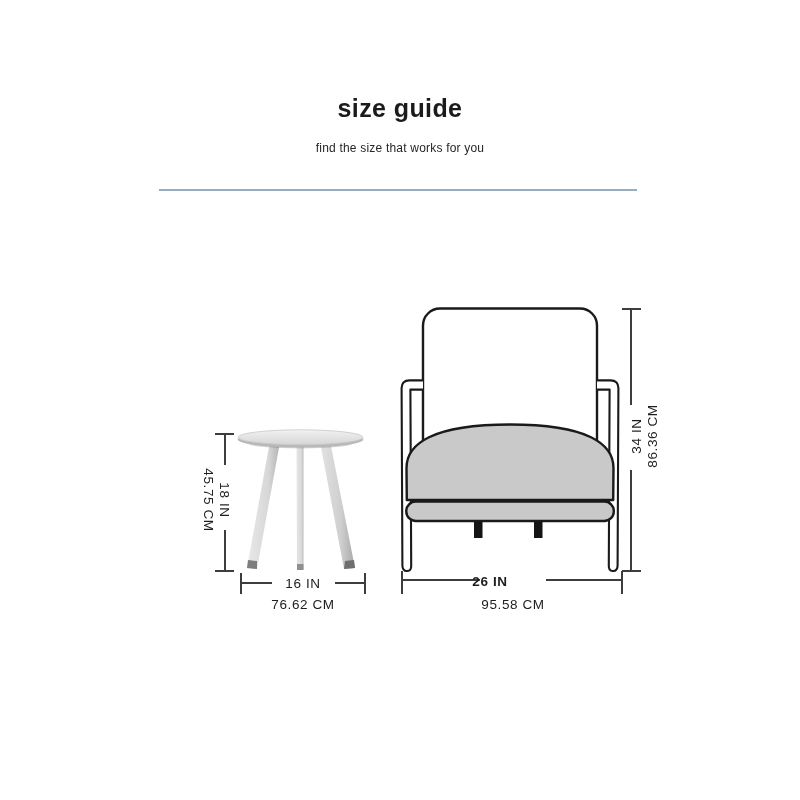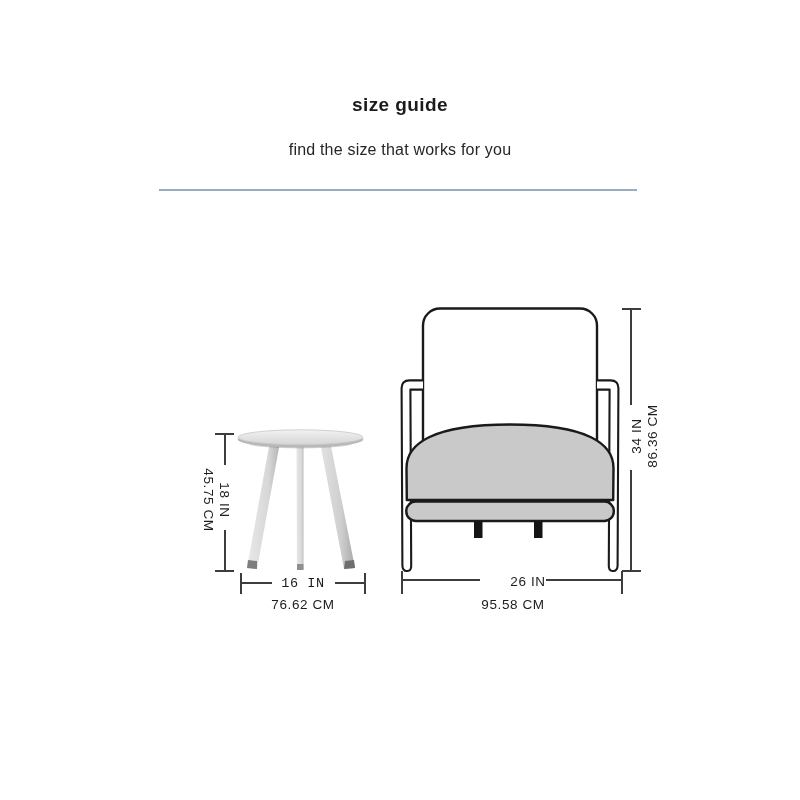--- a/index.html
+++ b/index.html
@@ -2,25 +2,25 @@
 <html><head>
 <meta charset="utf-8">
 <style>
   html,body{margin:0;padding:0;background:#ffffff;}
   .canvas{
     position:relative;width:800px;height:800px;background:#ffffff;overflow:hidden;
     font-family:"Liberation Sans","DejaVu Sans",sans-serif;color:#1d1d1d;
   }
   .page-title{
     position:absolute;left:0;top:94px;width:800px;text-align:center;
-    font-size:19px;font-weight:600;letter-spacing:.4px;color:#1b1b1b;margin:0;
+    font-size:25px;font-weight:600;letter-spacing:.4px;color:#1b1b1b;margin:0;
   }
   .page-subtitle{
     position:absolute;left:0;top:141px;width:800px;text-align:center;
-    font-size:16px;font-weight:400;letter-spacing:.2px;color:#262626;margin:0;
+    font-size:12px;font-weight:400;letter-spacing:.2px;color:#262626;margin:0;
   }
   .divider{position:absolute;left:159px;top:189px;width:478px;height:2px;background:#96aebe;}
   .illu{position:absolute;}
   
   .dim-v{position:absolute;width:2px;background:#3d3d3d;}
   .dim-h{position:absolute;height:2px;background:#3d3d3d;}
   .dim-label{
     position:absolute;font-size:13.5px;letter-spacing:.6px;color:#1d1d1d;
     text-align:center;line-height:16px;white-space:nowrap;
   }
@@ -84,21 +84,21 @@
       <div>45.75 CM</div>
     </div>
   </div>
 
   
   <div class="grp">
     <div class="dim-v" style="left:239.5px;top:573px;height:21px;"></div>
     <div class="dim-h" style="left:241px;top:581.6px;width:31px;"></div>
     <div class="dim-h" style="left:335px;top:581.6px;width:30px;"></div>
     <div class="dim-v" style="left:364px;top:573px;height:21px;"></div>
-    <div class="dim-label" style="left:258px;top:576px;width:90px;font-family:Liberation Mono, monospace;">16 IN</div>
+    <div class="dim-label" style="left:258px;top:576px;width:90px;">16 IN</div>
     <div class="dim-label" style="left:248px;top:597px;width:110px;">76.62 CM</div>
   </div>
 
   
   <svg class="illu" style="left:393px;top:300px;" width="235" height="292" viewBox="393 300 235 292" aria-hidden="true">
     <rect x="423" y="308.5" width="174" height="150" rx="17" fill="#ffffff" stroke="#1a1a1a" stroke-width="2.4"></rect>
     <path d="M 423 380.4 L 409.5 380.4 Q 401.4 380.4 401.6 388.5 L 402.4 565.5 Q 402.5 571 406.8 571 L 407.4 571 Q 411.3 571 411.2 565.5 L 410.4 389.6 L 423 389.6" fill="#ffffff" stroke="#1a1a1a" stroke-width="2.1" stroke-linejoin="round"></path>
     <path d="M 597 380.4 L 610.5 380.4 Q 618.6 380.4 618.4 388.5 L 617.6 565.5 Q 617.5 571 613.2 571 L 612.6 571 Q 608.7 571 608.8 565.5 L 609.6 389.6 L 597 389.6" fill="#ffffff" stroke="#1a1a1a" stroke-width="2.1" stroke-linejoin="round"></path>
     <path d="M 406.8 500 L 406.5 468 C 406.5 444 432 424.5 510 424.5 C 588 424.5 613.5 444 613.5 468 L 613.2 500 Z" fill="#c9c9c9" stroke="#1a1a1a" stroke-width="2.4" stroke-linejoin="round"></path>
     <rect x="406.3" y="501.5" width="207.5" height="19.5" rx="9.5" fill="#c9c9c9" stroke="#1a1a1a" stroke-width="2.4"></rect>
@@ -117,17 +117,17 @@
       <div>86.36 CM</div>
     </div>
   </div>
 
   
   <div class="grp">
     <div class="dim-v" style="left:401px;top:571px;height:23px;"></div>
     <div class="dim-h" style="left:403px;top:579.4px;width:77px;"></div>
     <div class="dim-h" style="left:546px;top:579.4px;width:75px;"></div>
     <div class="dim-v" style="left:620.8px;top:571px;height:23px;"></div>
-    <div class="dim-label" style="left:483px;top:574px;width:90px;">26 IN</div>
+    <div class="dim-label" style="left:445px;top:574px;width:90px;font-weight:bold;">26 IN</div>
     <div class="dim-label" style="left:458px;top:597px;width:110px;">95.58 CM</div>
   </div>
 
 </div>
 
 </body></html>

